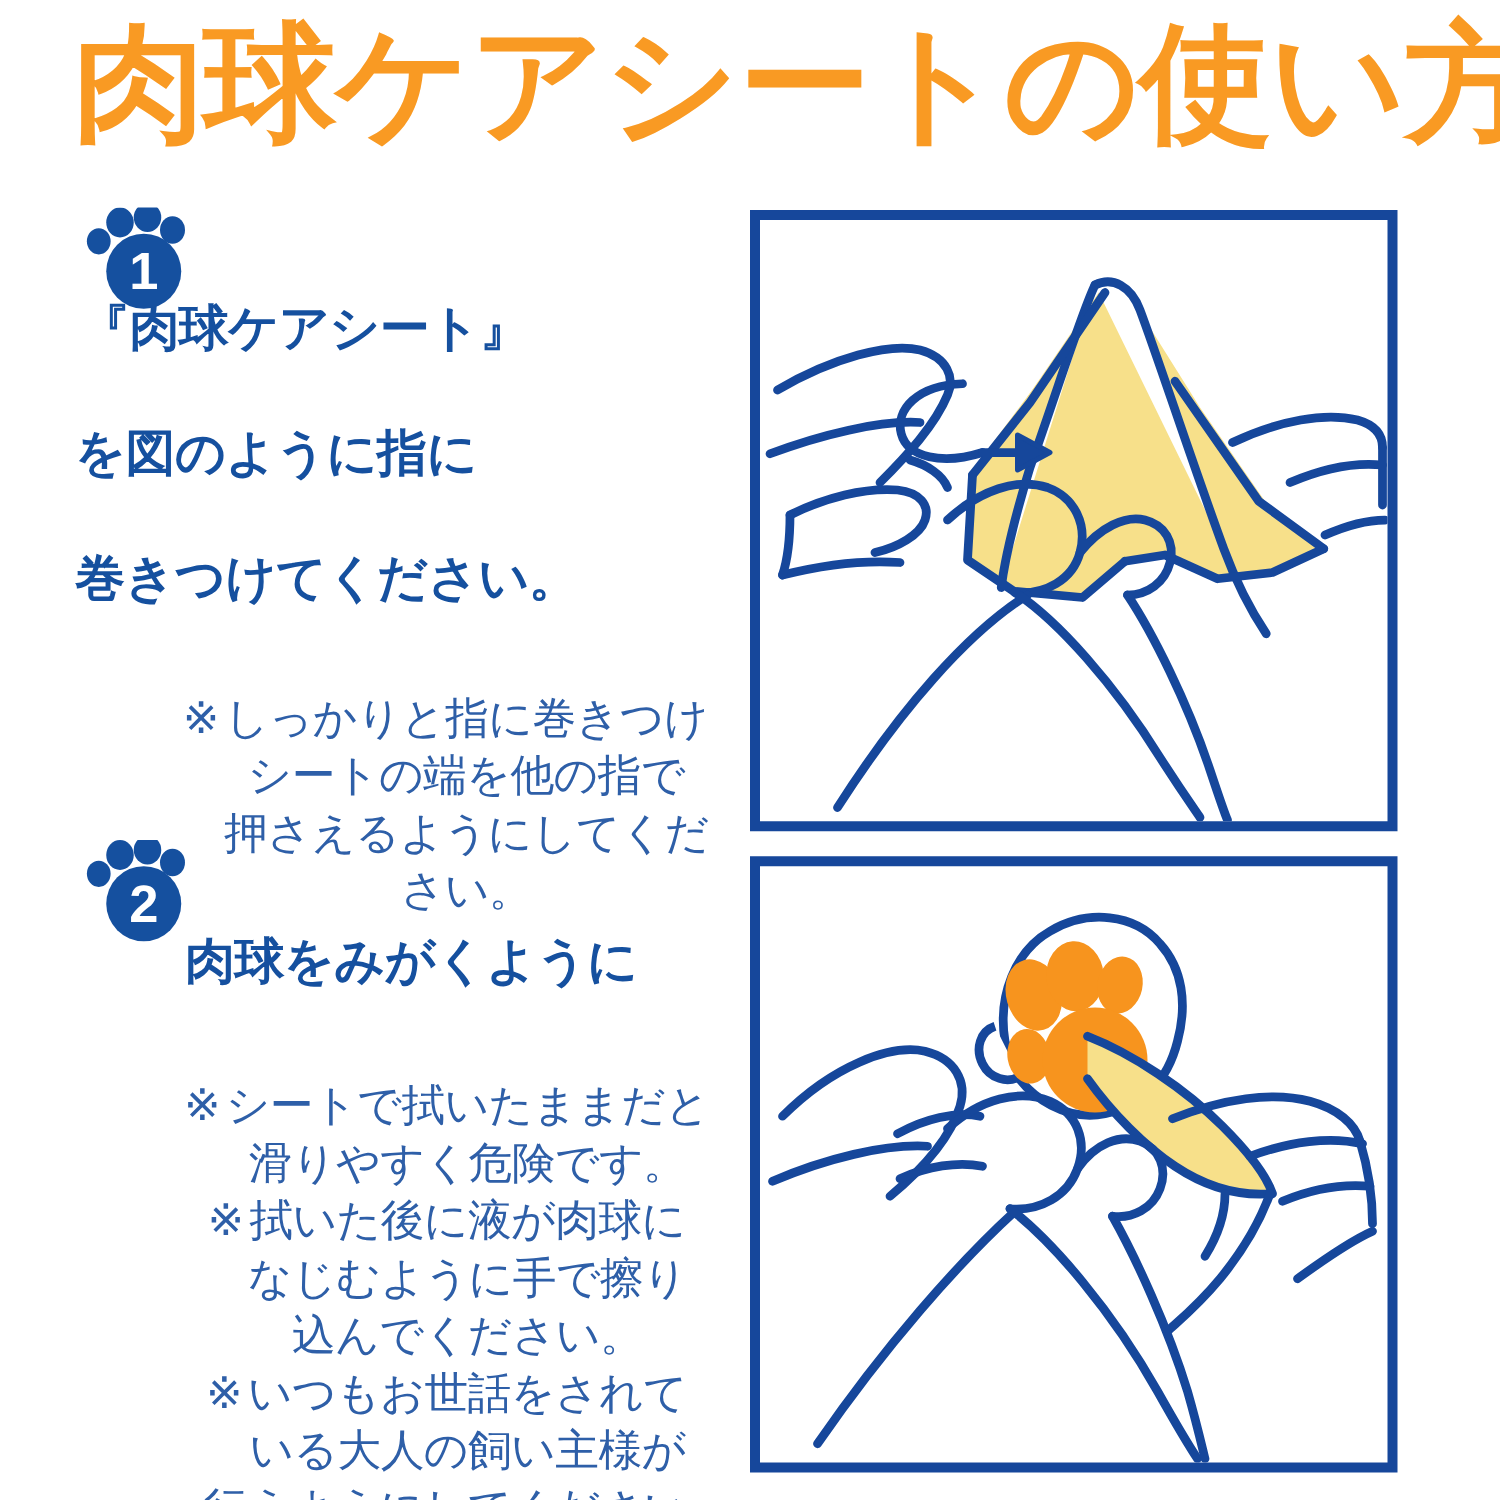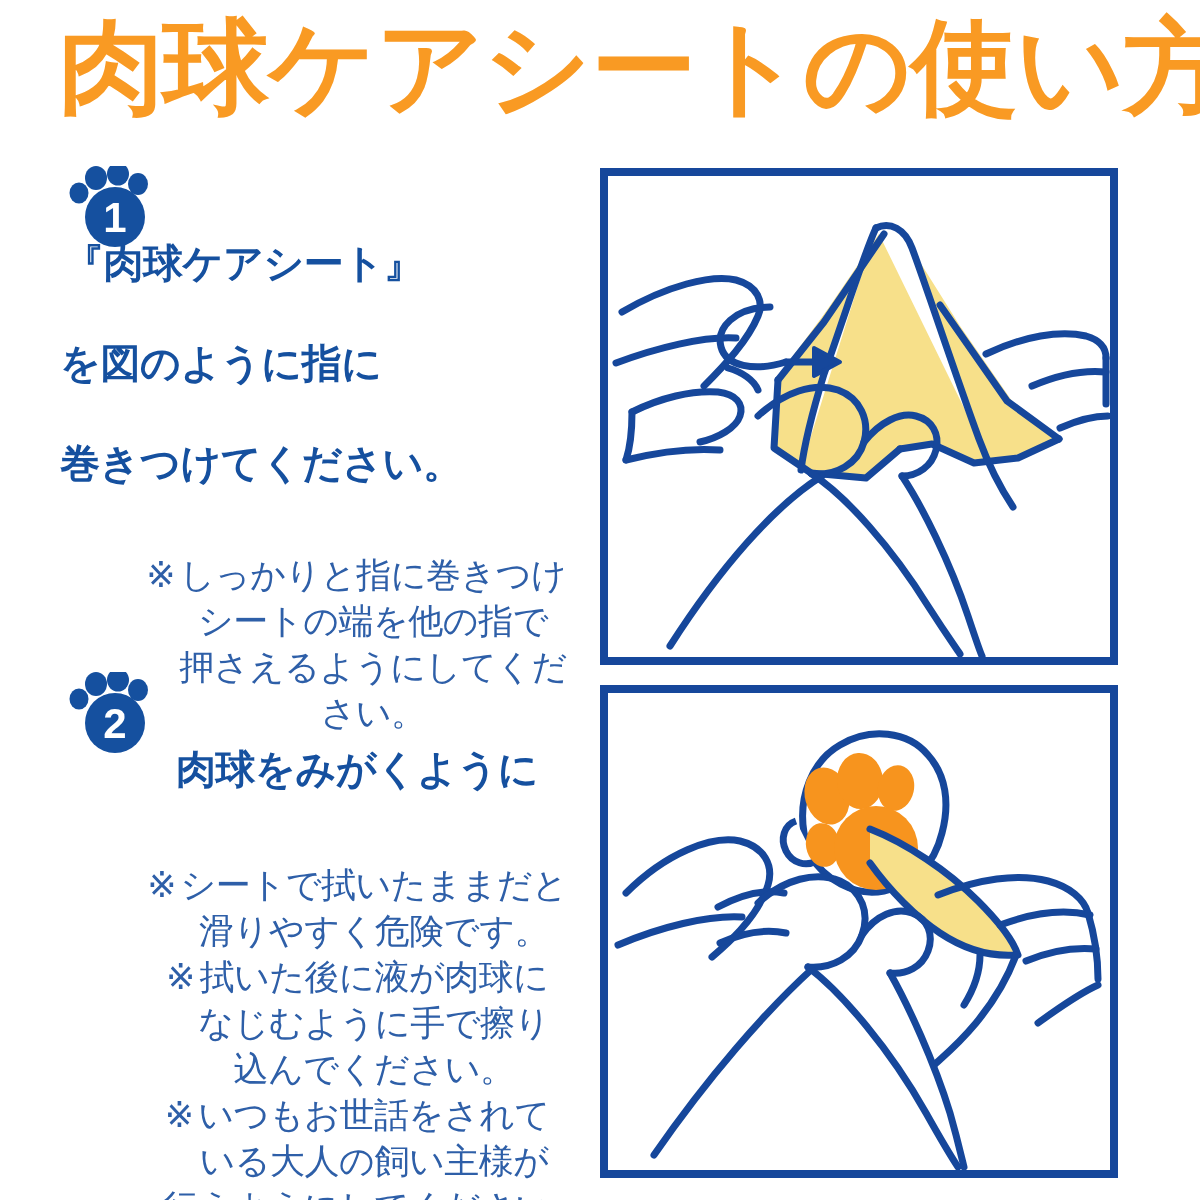--- a/index.html
+++ b/index.html
@@ -62,21 +62,20 @@
   #step-2 .badge { left: 68px; top: 4px; }
   .badge svg { display: block; width: 100%; height: 100%; }
 
   .head-text {
     font-size: 40px;
     line-height: 50px;
     font-weight: bold;
     color: #15509F;
     letter-spacing: -0.5px;
     white-space: pre-line;
-    margin-left: 28px;
   }
   #step-1 .head-text {
     margin: 0;
     padding-left: 64px;
     text-indent: 0;
     padding-top: 28px;
   }
   #step-1 .head-text .l1 { display: block; margin-left: 0; }
   #step-1 .head-text .l2,
   #step-1 .head-text .l3 { display: block; }

